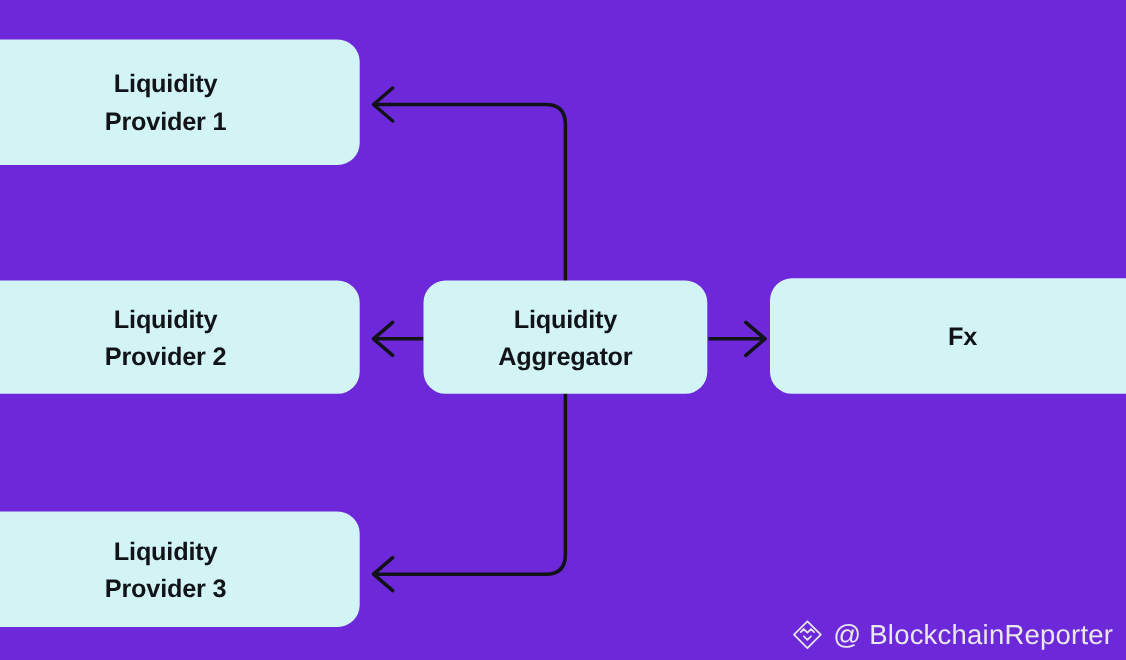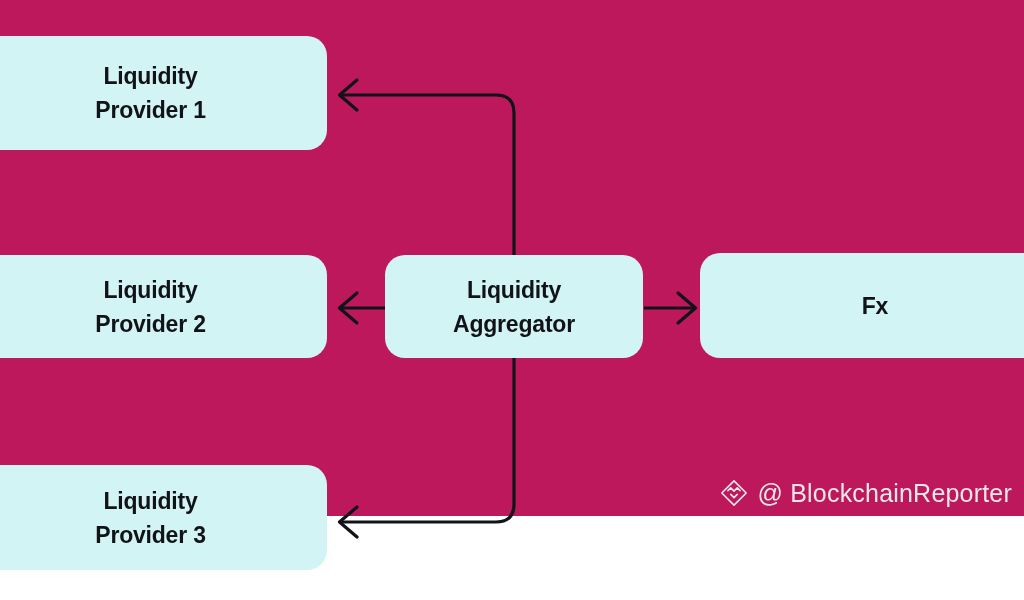--- a/index.html
+++ b/index.html
@@ -9,22 +9,22 @@
   body {
     width: 1024px;
     height: 600px;
     background: #ffffff;
     font-family: "Liberation Sans", sans-serif;
     overflow: hidden;
   }
   #diagram {
     position: relative;
     width: 1024px;
-    height: 516px;
-    background: #be185d;
+    height: 600px;
+    background: #6d28d9;
   }
 
   .node {
     position: absolute;
     background: #d2f4f4;
     border-radius: 20px;
     display: flex;
     align-items: center;
     justify-content: center;
     text-align: center;

